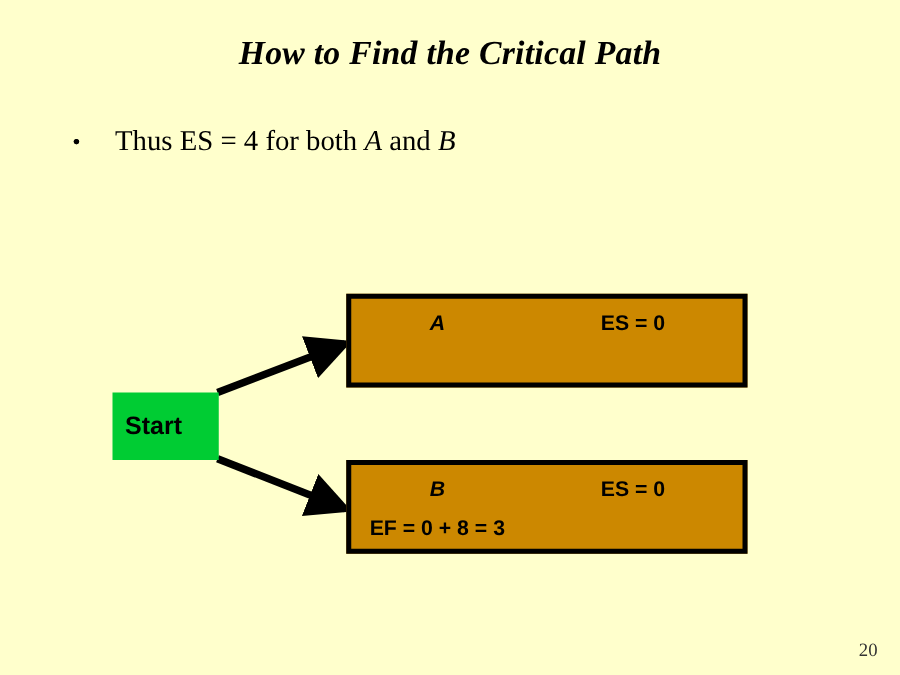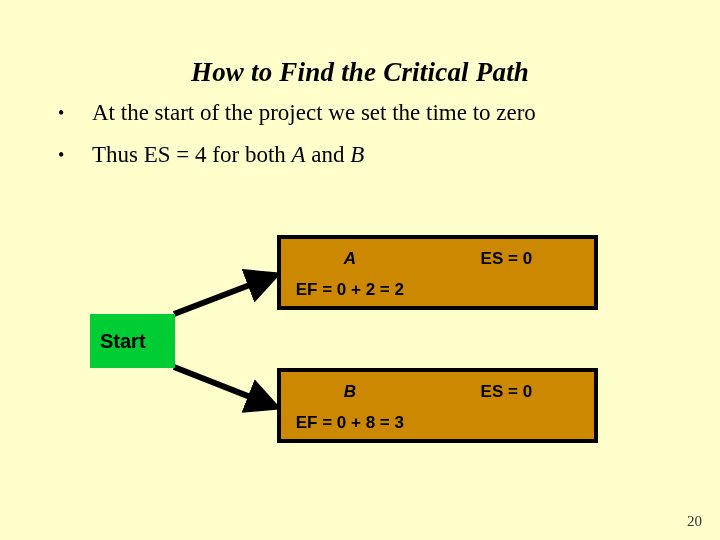--- a/index.html
+++ b/index.html
@@ -27,21 +27,20 @@
     top: 26px;
     width: 720px;
     text-align: center;
     font-family: "Liberation Serif", serif;
     font-weight: bold;
     font-style: italic;
     font-size: 27px;
     line-height: 32px;
     color: #000000;
     letter-spacing: 0.2px;
-    margin-top: 30px;
   }
 
   
   #bullet-list {
     position: absolute;
     left: 52px;
     top: 92px;
     width: 640px;
   }
   .bullet-row {
@@ -148,21 +147,20 @@
 <body>
 
 <div id="slide">
 
   <div id="slide-title">How to Find the Critical Path</div>
 
   <div id="bullet-list">
 
     <div class="bullet-row">
       <span class="bullet-marker">•</span>
-      <span>At the start of the project we set the time to zero</span>
     </div>
 
     <div class="bullet-row">
       <span class="bullet-marker">•</span>
       <span>Thus ES = 4 for both </span><span class="em">A</span><span> and </span><span class="em">B</span>
     </div>
 
   </div>
 
   <div id="diagram">
@@ -178,21 +176,20 @@
     </svg>
 
     <div class="node-start">
       <span>Start</span>
     </div>
 
     <div class="node-task" id="node-a">
       <div class="node-grid">
         <div class="cell italic">A</div>
         <div class="cell">ES = 0</div>
-        <div class="cell">EF = 0 + 2 = 2</div>
       </div>
     </div>
 
     <div class="node-task" id="node-b">
       <div class="node-grid">
         <div class="cell italic">B</div>
         <div class="cell">ES = 0</div>
         <div class="cell">EF = 0 + 8 = 3</div>
       </div>
     </div>

